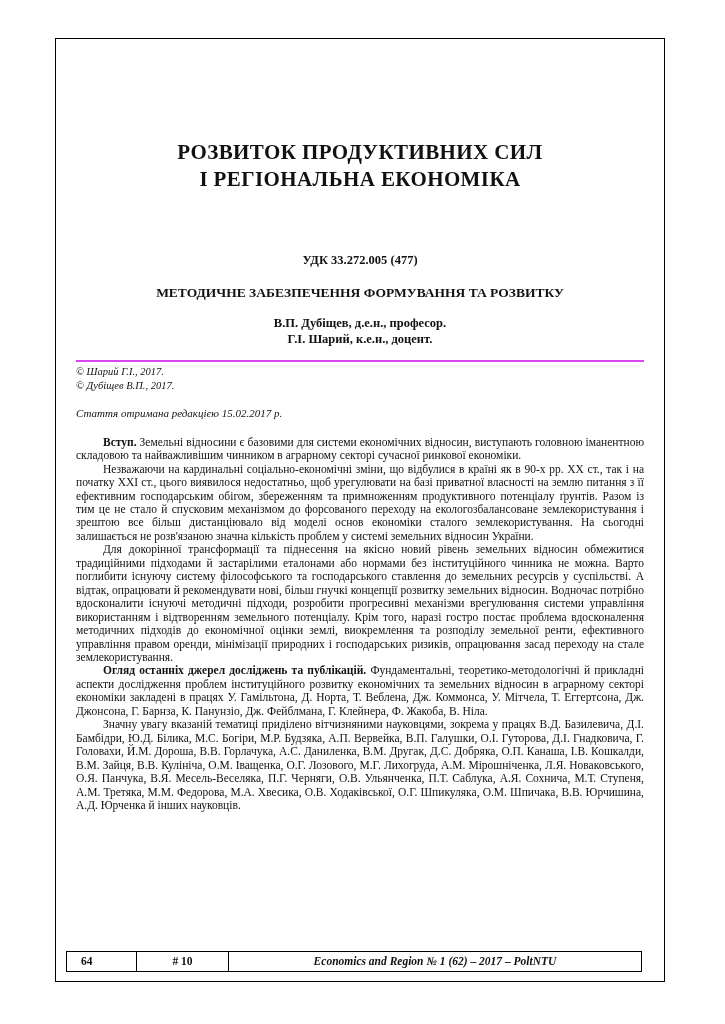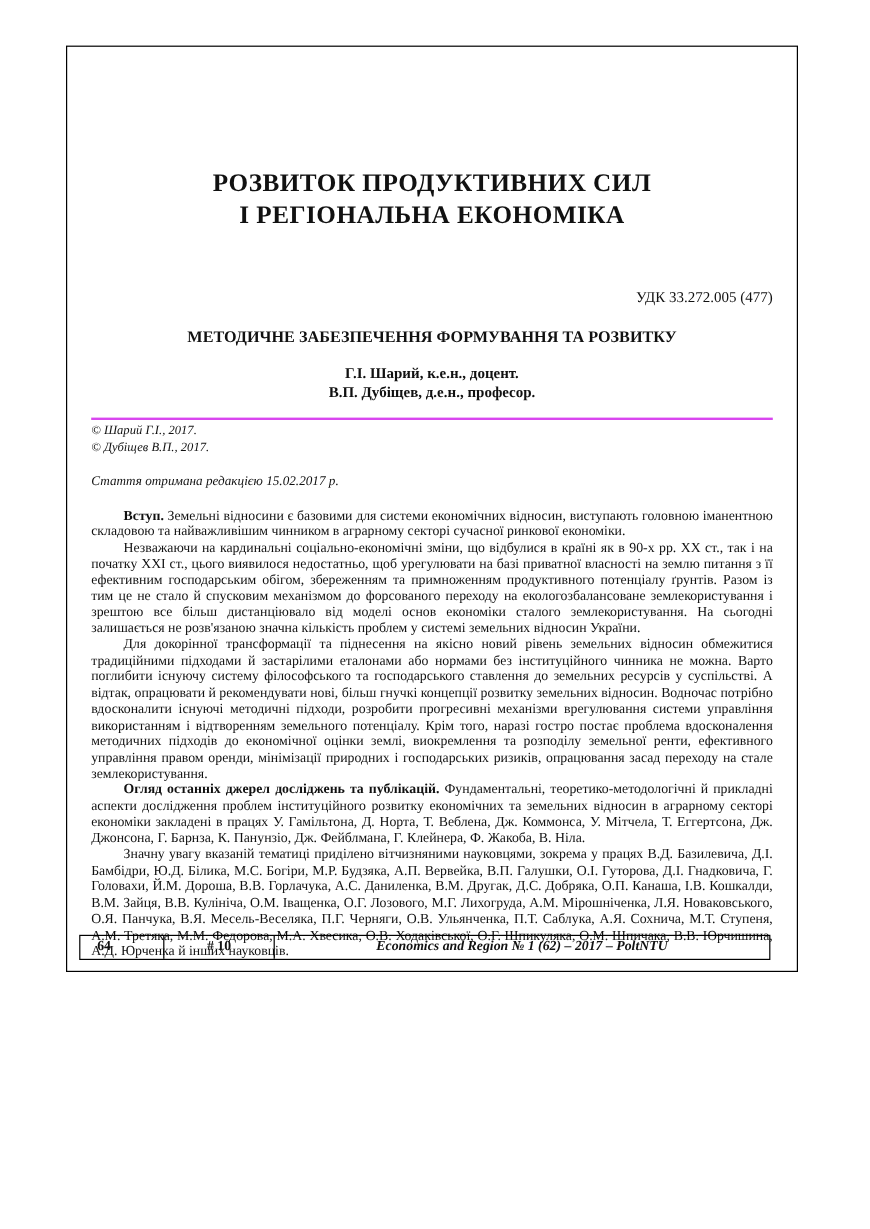--- a/index.html
+++ b/index.html
@@ -14,38 +14,39 @@
     width: 725px;
     height: 1024px;
     background: #ffffff;
     overflow: hidden;
   }
   .frame {
     position: absolute;
     left: 55px;
     top: 38px;
     width: 610px;
-    height: 772px;
+    height: 944px;
     border: 1.5px solid #000;
     box-sizing: border-box;
     padding: 0 20px;
     overflow: hidden;
   }
   .section-title {
     margin-top: 100px;
     text-align: center;
     font-weight: bold;
     font-size: 21px;
     line-height: 1.28;
     letter-spacing: 0.4px;
   }
   .udc {
-    margin-top: 48px;
+    margin-top: 60px;
     font-size: 12.5px;
-    text-align: right;
+    text-align: center;
+    font-weight: bold;
   }
   .article-title {
     margin-top: 16px;
     text-align: center;
     font-weight: bold;
     font-size: 13.5px;
     line-height: 1.35;
   }
   .authors {
     margin-top: 13px;
@@ -113,22 +114,22 @@
       <div>І РЕГІОНАЛЬНА ЕКОНОМІКА</div>
     </div>
 
     <div class="udc">УДК 33.272.005 (477)</div>
 
     <div class="article-title">
       <div>МЕТОДИЧНЕ ЗАБЕЗПЕЧЕННЯ ФОРМУВАННЯ ТА РОЗВИТКУ</div>
     </div>
 
     <div class="authors">
+      <div>В.П. Дубіщев, д.е.н., професор.</div>
       <div>Г.І. Шарий, к.е.н., доцент.</div>
-      <div>В.П. Дубіщев, д.е.н., професор.</div>
     </div>
 
     <div class="copyright">
       <div>© Шарий Г.І., 2017.</div>
       <div>© Дубіщев В.П., 2017.</div>
     </div>
 
     <div class="received">Стаття отримана редакцією 15.02.2017 р.</div>
 
     <div class="body-text">

